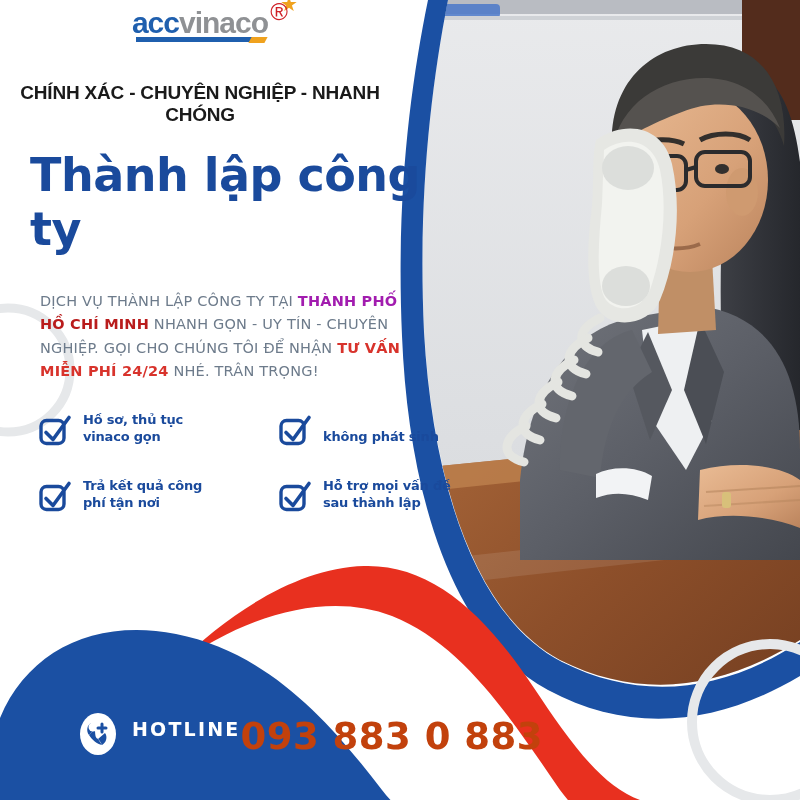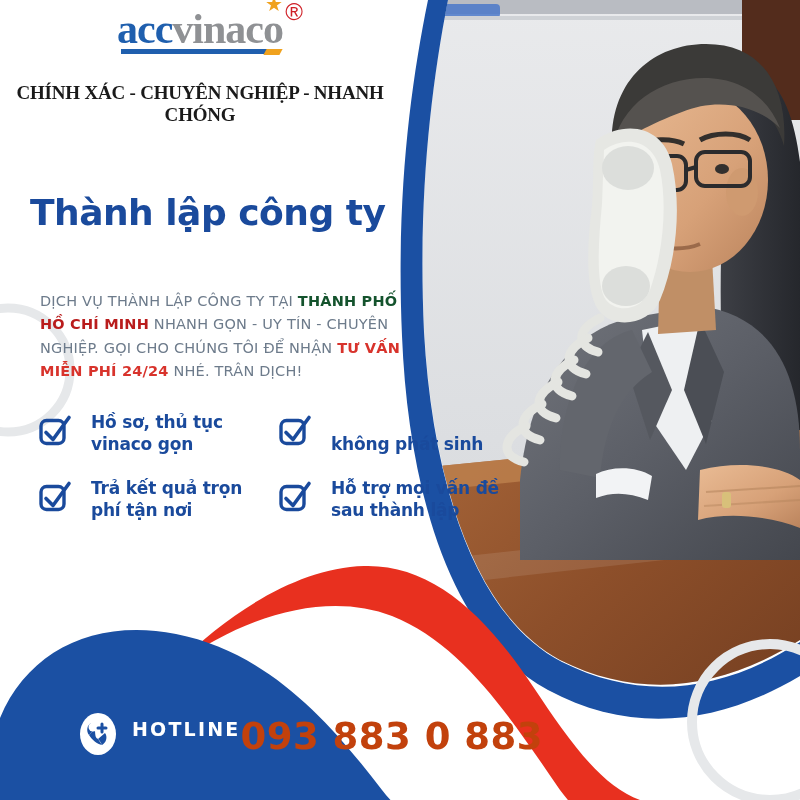--- a/index.html
+++ b/index.html
@@ -29,24 +29,24 @@
   .logo-block {
     position:absolute; left:0; top:8px; width:400px;
     text-align:center;
   }
   .logo-wordmark {
     position:relative;
     display:inline-block;
     line-height:1;
   }
   .logo-text {
-    font-size:42px;
+    font-size:30px;
     font-weight:bold;
     letter-spacing:-1px;
-    font-family:Liberation Serif, serif;
+    font-family:Liberation Sans, sans-serif;
   }
   .logo-acc { color:#1f5fae; }
   .logo-vinaco { color:#8f9194; }
   .logo-underline {
     position:absolute;
     left:4px; right:16px; bottom:-4px;
     height:5px;
     background:#1f5fae;
   }
   .logo-underline-tip {
@@ -70,73 +70,71 @@
     font-size:24px;
     line-height:1;
   }
   .tagline {
     position:absolute; left:0; top:82px; width:400px;
     text-align:center;
     font-size:19px;
     font-weight:bold;
     color:#1a1a1a;
     letter-spacing:-0.2px;
-    font-family:Liberation Serif, serif;
+    font-family:Liberation Sans, sans-serif;
   }
 
   .headline {
     position:absolute;
     left:30px; top:148px;
     width:400px;
     color:#1a4a9c;
-    font-size:36px;
+    font-size:46px;
     font-weight:bold;
     line-height:1.18;
     letter-spacing:-0.5px;
     font-family:"DejaVu Sans", sans-serif;
-    margin-top:44px;
   }
 
   .blurb {
     position:absolute;
     left:40px; top:290px;
     width:370px;
     font-size:14.5px;
     line-height:1.62;
     color:#6d7b8b;
     letter-spacing:0.2px;
     font-family:"DejaVu Sans", sans-serif;
   }
-  .hl-red    { color:#14532d; font-weight:bold; }
+  .hl-red    { color:#a21caf; font-weight:bold; }
   .hl-orange { color:#b91c1c; font-weight:bold; }
   .hl-crim   { color:#d8332c; font-weight:bold; }
 
   .features {
     position:absolute;
     left:38px; top:412px;
     width:470px;
     display:grid;
     grid-template-columns:228px 228px;
     grid-auto-rows:66px;
     column-gap:12px;
   }
   .feature {
     display:flex;
     align-items:flex-start;
     gap:11px;
   }
   .feature-icon { flex:0 0 auto; margin-top:2px; }
   .feature-label {
     color:#1a4a9c;
-    font-size:17px;
+    font-size:13px;
     font-weight:bold;
     line-height:1.28;
     letter-spacing:-0.2px;
     font-family:"DejaVu Sans", sans-serif;
-    margin-left:8px;
   }
 
   .hotline {
     position:absolute;
     left:78px; top:712px;
     display:flex;
     align-items:center;
     gap:14px;
   }
   .hotline-text { display:flex; flex-direction:row; }
@@ -336,21 +334,21 @@
       </div>
     </div>
 
     <div class="tagline">CHÍNH XÁC - CHUYÊN NGHIỆP - NHANH CHÓNG</div>
 
     <div class="headline">
       <div>Thành lập công ty</div>
     </div>
 
     <p class="blurb"><span>DỊCH VỤ THÀNH LẬP CÔNG TY TẠI </span><span class="hl-red">THÀNH PHỐ</span>
-      <span class="hl-orange">HỒ CHÍ MINH</span><span> NHANH GỌN - UY TÍN - CHUYÊN NGHIỆP. GỌI CHO CHÚNG TÔI ĐỂ NHẬN </span><span class="hl-crim">TƯ VẤN MIỄN PHÍ 24/24</span><span> NHÉ. TRÂN DỊCH!</span></p>
+      <span class="hl-orange">HỒ CHÍ MINH</span><span> NHANH GỌN - UY TÍN - CHUYÊN NGHIỆP. GỌI CHO CHÚNG TÔI ĐỂ NHẬN </span><span class="hl-crim">TƯ VẤN MIỄN PHÍ 24/24</span><span> NHÉ. TRÂN TRỌNG!</span></p>
 
     <div class="features">
 
       <div class="feature">
         <span class="feature-icon">
           <svg width="34" height="34" viewBox="0 0 34 34">
             <rect x="3" y="6.5" width="23" height="23" rx="5.5" ry="5.5" fill="none" stroke="#1a4a9c" stroke-width="3.4"></rect>
             <path d="M 8 18.5 L 15 25.5 L 31 3.5" fill="none" stroke="#1a4a9c" stroke-width="3.6" stroke-linecap="round" stroke-linejoin="round"></path>
           </svg>
         </span>
@@ -374,21 +372,21 @@
       </div>
 
       <div class="feature">
         <span class="feature-icon">
           <svg width="34" height="34" viewBox="0 0 34 34">
             <rect x="3" y="6.5" width="23" height="23" rx="5.5" ry="5.5" fill="none" stroke="#1a4a9c" stroke-width="3.4"></rect>
             <path d="M 8 18.5 L 15 25.5 L 31 3.5" fill="none" stroke="#1a4a9c" stroke-width="3.6" stroke-linecap="round" stroke-linejoin="round"></path>
           </svg>
         </span>
         <span class="feature-label">
-          <span>Trả kết quả trọn</span><br>
+          <span>Trả kết quả công</span><br>
           <span>phí tận nơi</span>
         </span>
       </div>
 
       <div class="feature">
         <span class="feature-icon">
           <svg width="34" height="34" viewBox="0 0 34 34">
             <rect x="3" y="6.5" width="23" height="23" rx="5.5" ry="5.5" fill="none" stroke="#1a4a9c" stroke-width="3.4"></rect>
             <path d="M 8 18.5 L 15 25.5 L 31 3.5" fill="none" stroke="#1a4a9c" stroke-width="3.6" stroke-linecap="round" stroke-linejoin="round"></path>
           </svg>

